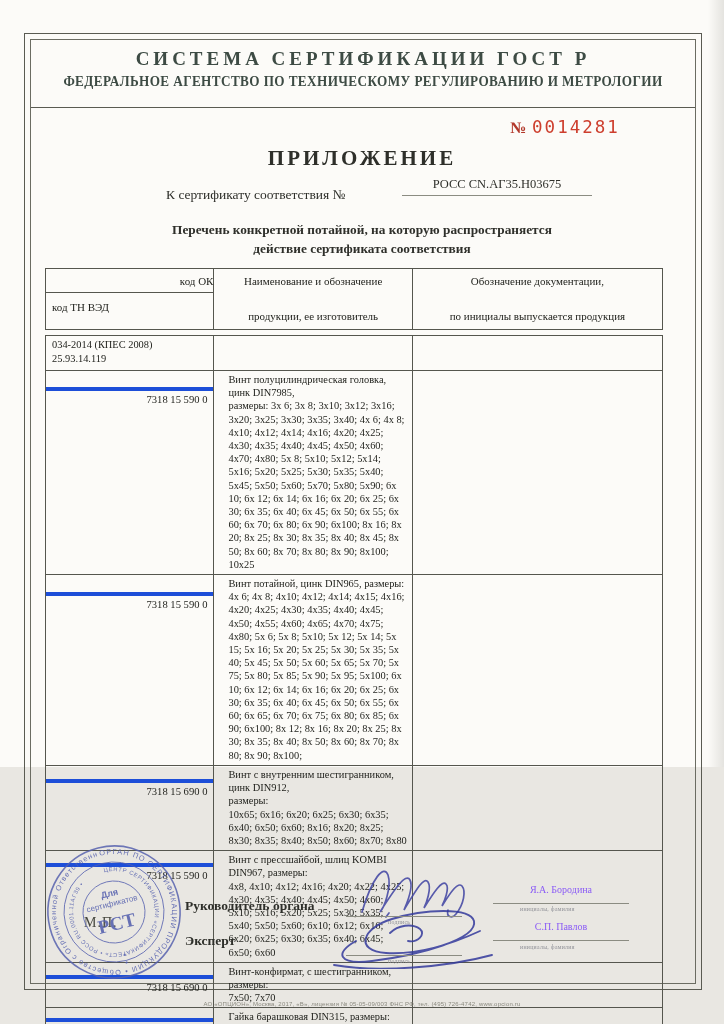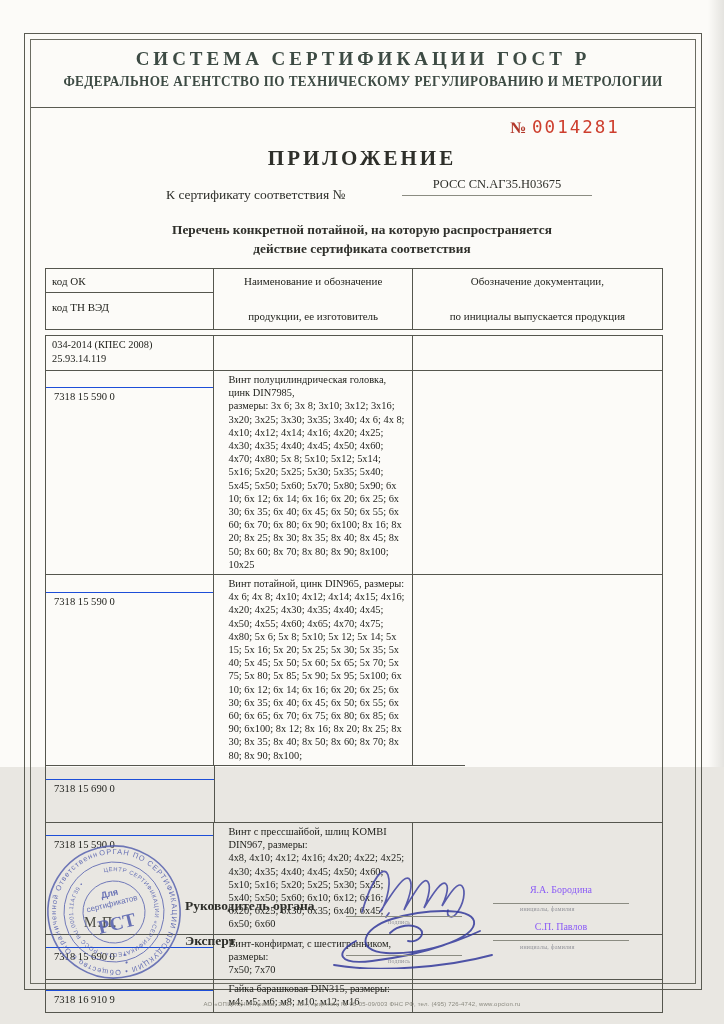--- a/index.html
+++ b/index.html
@@ -67,32 +67,32 @@
   .t-cell { border-left:1px solid #55564e; border-top:1px solid #55564e; }
   .c1 { width:168px; }
   .c2 { width:199px; }
   .c3 { width:251px; }
   .t-head {
     border:1px solid #55564e; height:62px;
   }
   .t-head .t-cell { border-top:none; }
   .t-head .t-cell:first-child { border-left:none; }
   .head-c1 { position:relative; font-size:11px; }
-  .head-c1 .c1-top { padding:6px 0 0 6px; }
+  .head-c1 .c1-top { padding:6px 0 0 6px;text-align:right; }
   .head-c1 .c1-divider { border-bottom:1px solid #55564e; margin-top:5px; }
   .head-c1 .c1-bottom { padding:8px 0 0 6px; }
   .head-mid {
     display:flex; flex-direction:column; justify-content:center; align-items:center;
     text-align:center; font-size:11px; line-height:1.35;gap:20px;
   }
   .t-body { border:1px solid #55564e; margin-top:5px; }
   .t-body .t-row .t-cell:first-child { border-left:none; }
   .t-body .t-row:first-child .t-cell { border-top:none; }
   .class-cell { padding:2px 6px; font-size:10.4px; line-height:1.35; }
-  .code-box { border-top:1px solid #1d4ed8; padding:3px 6px 0 8px; font-size:10.6px; }
+  .code-box { border-top:4px solid #1d4ed8; padding:3px 6px 0 8px; font-size:10.6px;text-align:right; }
   .name-cell {
     padding:2px 5px 3px 14px; line-height:1.27; white-space:pre-line;
     font-size:10.4px;
   }
   
   .sign-label { position:absolute; font-size:13.5px; font-weight:bold; color:#2e2f2a; }
   .mp-mark { position:absolute; left:84px; top:915px; font-size:14px; color:#46473f; letter-spacing:1px; }
   .sig-line { position:absolute; border-bottom:1px solid #8b8c82; }
   .sig-caption { position:absolute; font-size:5.8px; color:#8f9097; letter-spacing:0.3px; }
   .sig-name { position:absolute; font-size:10px; color:#8b5cf6; text-align:center; }
@@ -176,20 +176,23 @@
         </div>
         <div class="t-cell c2 name-cell">Винт потайной, цинк DIN965, размеры:
 4х 6; 4х 8; 4х10; 4х12; 4х14; 4х15; 4х16; 4х20; 4х25; 4х30; 4х35; 4х40; 4х45; 4х50; 4х55; 4х60; 4х65; 4х70; 4х75; 4х80; 5х 6; 5х 8; 5х10; 5х 12; 5х 14; 5х 15; 5х 16; 5х 20; 5х 25; 5х 30; 5х 35; 5х 40; 5х 45; 5х 50; 5х 60; 5х 65; 5х 70; 5х 75; 5х 80; 5х 85; 5х 90; 5х 95; 5х100; 6х 10; 6х 12; 6х 14; 6х 16; 6х 20; 6х 25; 6х 30; 6х 35; 6х 40; 6х 45; 6х 50; 6х 55; 6х 60; 6х 65; 6х 70; 6х 75; 6х 80; 6х 85; 6х 90; 6х100; 8х 12; 8х 16; 8х 20; 8х 25; 8х 30; 8х 35; 8х 40; 8х 50; 8х 60; 8х 70; 8х 80; 8х 90; 8х100;</div>
         <div class="t-cell c3"></div>
       </div>
 
       <div class="t-row" style="min-height:57px;">
         <div class="t-cell c1">
           <div class="code-box" style="margin-top:13px;">7318 15 690 0</div>
         </div>
+        <div class="t-cell c2 name-cell">Винт с внутренним шестигранником, цинк DIN912,
+размеры:
+10х65; 6х16; 6х20; 6х25; 6х30; 6х35; 6х40; 6х50; 6х60; 8х16; 8х20; 8х25; 8х30; 8х35; 8х40; 8х50; 8х60; 8х70; 8х80</div>
         <div class="t-cell c3"></div>
       </div>
 
       <div class="t-row" style="min-height:67px;">
         <div class="t-cell c1">
           <div class="code-box" style="margin-top:12px;">7318 15 590 0</div>
         </div>
         <div class="t-cell c2 name-cell">Винт с прессшайбой, шлиц KOMBI DIN967, размеры:
 4х8, 4х10; 4х12; 4х16; 4х20; 4х22; 4х25; 4х30; 4х35; 4х40; 4х45; 4х50; 4х60; 5х10; 5х16; 5х20; 5х25; 5х30; 5х35; 5х40; 5х50; 5х60; 6х10; 6х12; 6х16; 6х20; 6х25; 6х30; 6х35; 6х40; 6х45; 6х50; 6х60</div>
         <div class="t-cell c3"></div>

